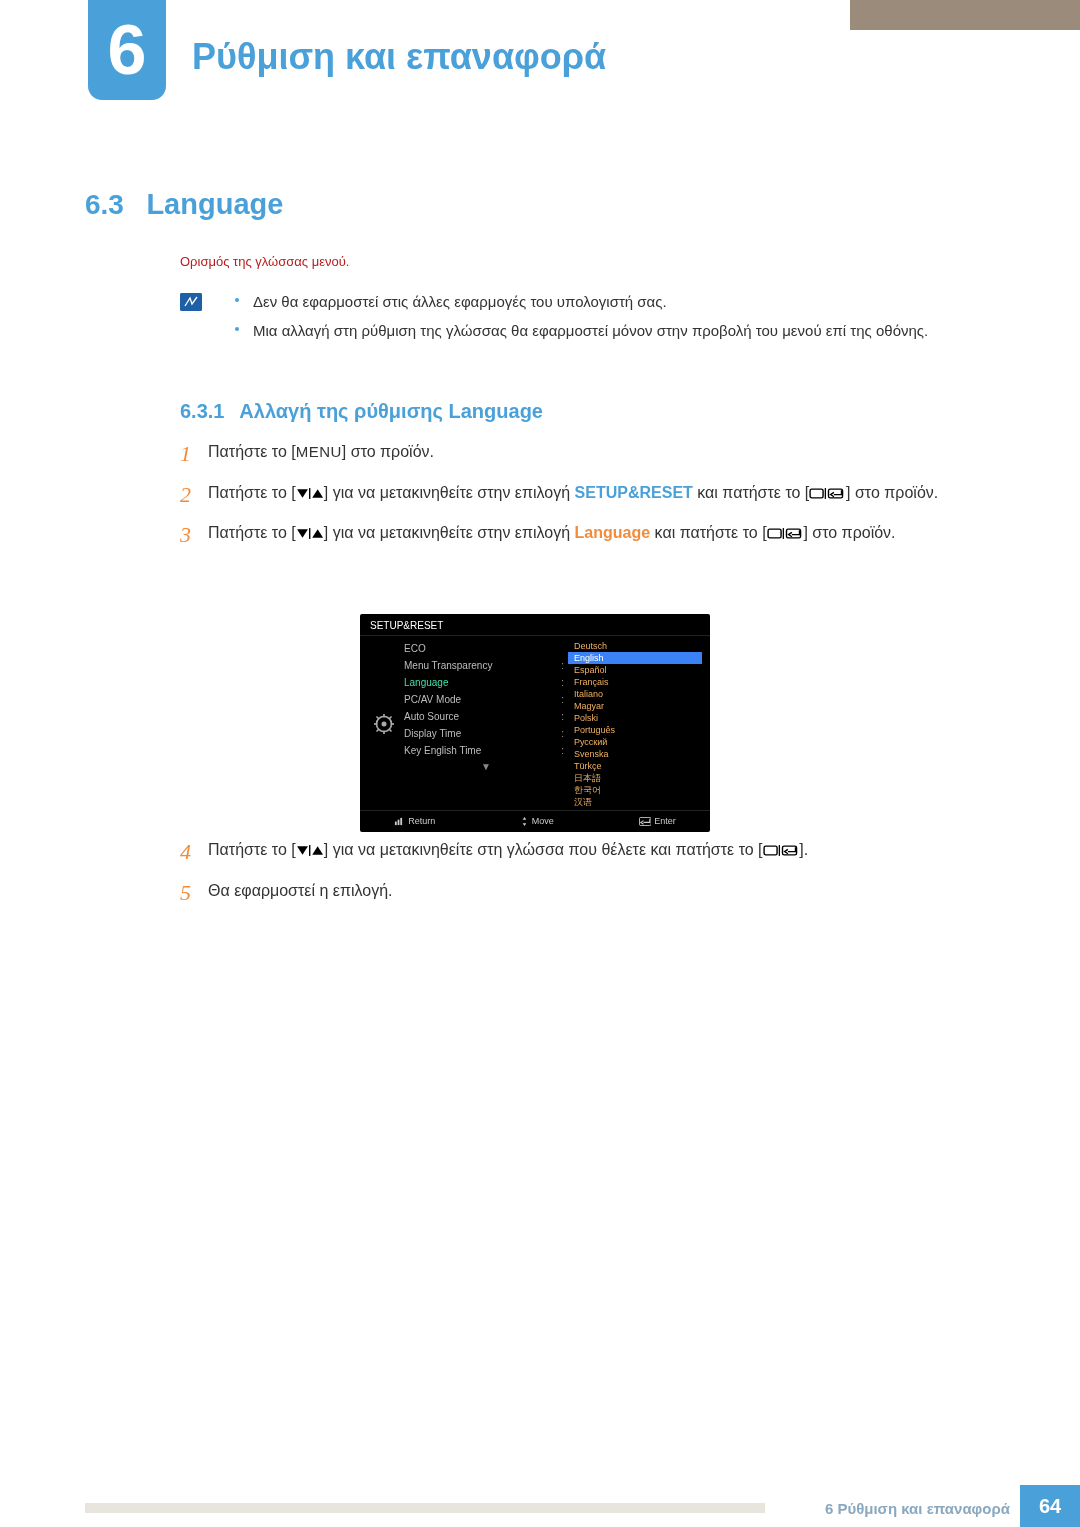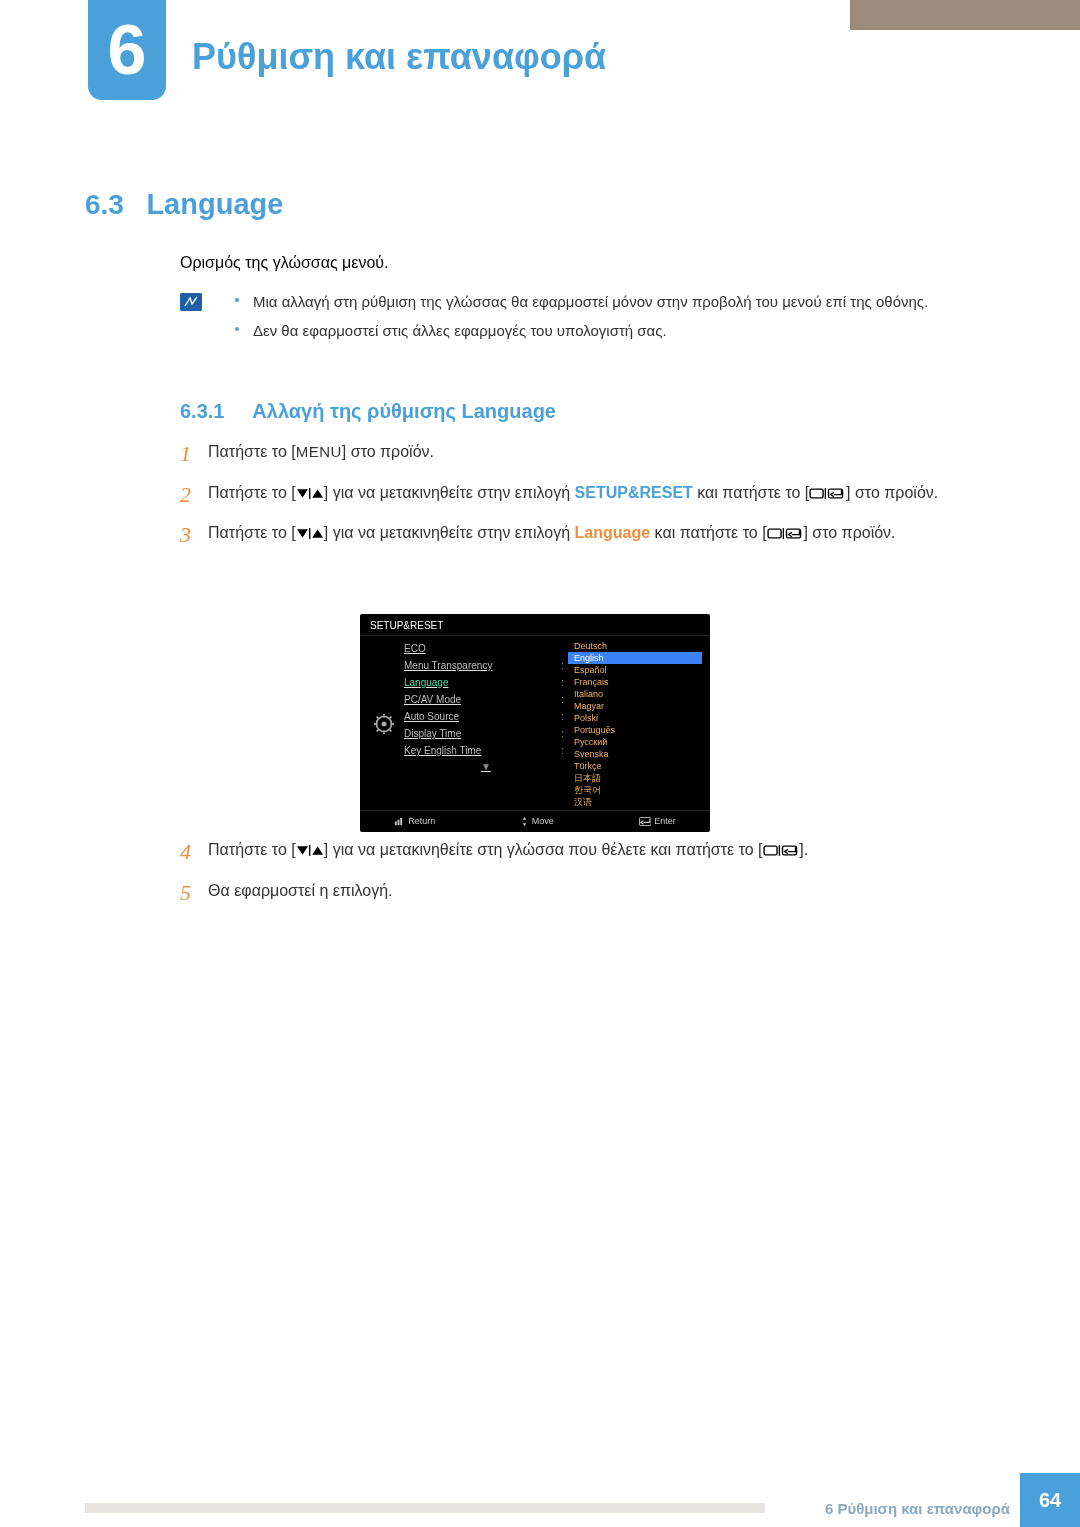--- a/index.html
+++ b/index.html
@@ -14,66 +14,66 @@
     display: flex; align-items: center; justify-content: center;
   }
   .chapter-tab .num { color: #fff; font-size: 70px; font-weight: bold; font-family: Arial, sans-serif; }
 
   .chapter-title { position: absolute; top: 36px; left: 192px; font-size: 36px; font-weight: bold; color: #4aa0d8; font-family: Arial, sans-serif; }
 
   .section-head { position: absolute; top: 188px; left: 85px; }
   .section-num { font-size: 28px; font-weight: bold; color: #4aa0d8; }
   .section-title { font-size: 29px; font-weight: bold; color: #4aa0d8; margin-left: 18px; }
 
-  .intro-text { position: absolute; top: 254px; left: 180px; font-size: 16px; color: #000000; }
+  .intro-text { position: absolute; top: 254px; left: 180px; font-size: 13px; color: #b91c1c; }
 
   .note-row { position: absolute; top: 290px; left: 180px; width: 770px; }
   .note-icon { position: absolute; left: 0; top: 3px; width: 22px; height: 18px; background: #1f5fa8; border-radius: 2px; }
   .note-icon svg { width: 22px; height: 18px; }
   .note-list { margin-left: 55px; list-style: none; }
   .note-list li { font-size: 15px; line-height: 1.55; color: #333; position: relative; padding-left: 18px; margin-bottom: 6px; }
   .note-list li::before { content: ""; position: absolute; left: 0; top: 8px; width: 4px; height: 4px; background: #4aa0d8; border-radius: 50%; }
 
   .subsection { position: absolute; top: 400px; left: 180px; font-size: 20px; font-weight: bold; color: #4aa0d8; }
-  .subsection .sub-num { margin-right: 23px; }
+  .subsection .sub-num { margin-right: 10px; }
 
   .steps { position: absolute; top: 440px; left: 180px; width: 760px; }
   .step { display: flex; margin-bottom: 12px; }
   .step-num { font-size: 22px; color: #f08c3a; font-style: italic; font-family: Georgia, serif; width: 24px; flex-shrink: 0; line-height: 1.3; }
   .step-body { font-size: 16px; color: #333; line-height: 1.55; flex: 1; padding-left: 4px; }
   .step-body .hl-blue { color: #4aa0d8; font-weight: bold; }
   .step-body .hl-orange { color: #f08c3a; font-weight: bold; }
   .step-body .menu-key { font-family: Arial, sans-serif; font-size: 15px; letter-spacing: 0.5px; }
   .step-body .sub { margin-top: 10px; display: block; }
 
   .icon-inline { display: inline-flex; vertical-align: middle; }
   .icon-inline svg { height: 13px; }
 
   
   .osd-wrap { position: absolute; top: 614px; left: 360px; width: 350px; background: #000; color: #ddd; font-size: 10px; border-radius: 2px; padding-bottom: 4px; }
   .osd-title { padding: 6px 10px 4px; font-size: 10px; color: #fff; border-bottom: 1px solid #222; }
   .osd-body { display: flex; padding: 4px 8px 2px; }
   .osd-left { width: 32px; display: flex; flex-direction: column; align-items: center; justify-content: center; }
   .osd-gear { width: 20px; height: 20px; }
-  .osd-mid { flex: 1.1; padding-left: 4px; text-decoration: underline; }
+  .osd-mid { flex: 1.1; padding-left: 4px; }
   .osd-mid .row { height: 17px; line-height: 17px; color: #bdbdbd; }
   .osd-mid .row.active { color: #3de0a8; }
   .osd-mid .row .colon { float: right; margin-right: 4px; color: #999; }
   .osd-right { flex: 0.9; padding: 0; }
   .lang-list .lang { height: 12px; line-height: 12px; padding: 0 6px; font-size: 9px; color: #f0b060; }
   .lang-list .lang.sel { background: #3b82f6; color: #fff; }
   .osd-arrow { text-align: center; color: #888; font-size: 10px; margin-top: 2px; }
   .osd-footer { display: flex; justify-content: space-around; padding: 5px 4px 2px; border-top: 1px solid #222; font-size: 9px; color: #ccc; gap: 24px; }
   .osd-footer span svg { height: 9px; vertical-align: middle; margin-right: 3px; }
 
   .steps2 { position: absolute; top: 838px; left: 180px; width: 760px; }
 
   
   .footer { position: absolute; bottom: 0; left: 0; width: 1080px; height: 38px; }
-  .footer .bar { position: absolute; right: 0; bottom: 0; height: 54px; width: 60px; background: #4aa0d8; color: #fff; font-size: 20px; font-weight: bold; display: flex; align-items: center; justify-content: center; }
+  .footer .bar { position: absolute; right: 0; bottom: 0; height: 42px; width: 60px; background: #4aa0d8; color: #fff; font-size: 20px; font-weight: bold; display: flex; align-items: center; justify-content: center; }
   .footer .label { position: absolute; right: 70px; bottom: 0; height: 38px; display: flex; align-items: center; color: #8aa8bf; font-size: 15px; font-weight: bold; text-align: center; }
   .footer .stripe { position: absolute; left: 85px; bottom: 14px; width: 680px; height: 10px; background: #e8e5df; }
 </style>
 </head>
 <body>
 
 <div class="page">
 
   <div class="top-stripe"></div>
 
@@ -90,22 +90,22 @@
   <div class="intro-text">Ορισμός της γλώσσας μενού.</div>
 
   <div class="note-row">
     <div class="note-icon">
       <svg viewBox="0 0 22 18">
           <rect width="22" height="18" fill="#1f5fa8" rx="2"></rect>
           <path d="M5 13 L10 5 L12 11 L17 4" stroke="#fff" stroke-width="1.3" fill="none"></path>
         </svg>
     </div>
     <ul class="note-list">
+      <li>Δεν θα εφαρμοστεί στις άλλες εφαρμογές του υπολογιστή σας.</li>
       <li>Μια αλλαγή στη ρύθμιση της γλώσσας θα εφαρμοστεί μόνον στην προβολή του μενού επί της οθόνης.</li>
-      <li>Δεν θα εφαρμοστεί στις άλλες εφαρμογές του υπολογιστή σας.</li>
     </ul>
   </div>
 
   <div class="subsection">
     <span class="sub-num">6.3.1</span>
     <span>Αλλαγή της ρύθμισης Language</span>
   </div>
 
   <div class="steps">
     <div class="step">

